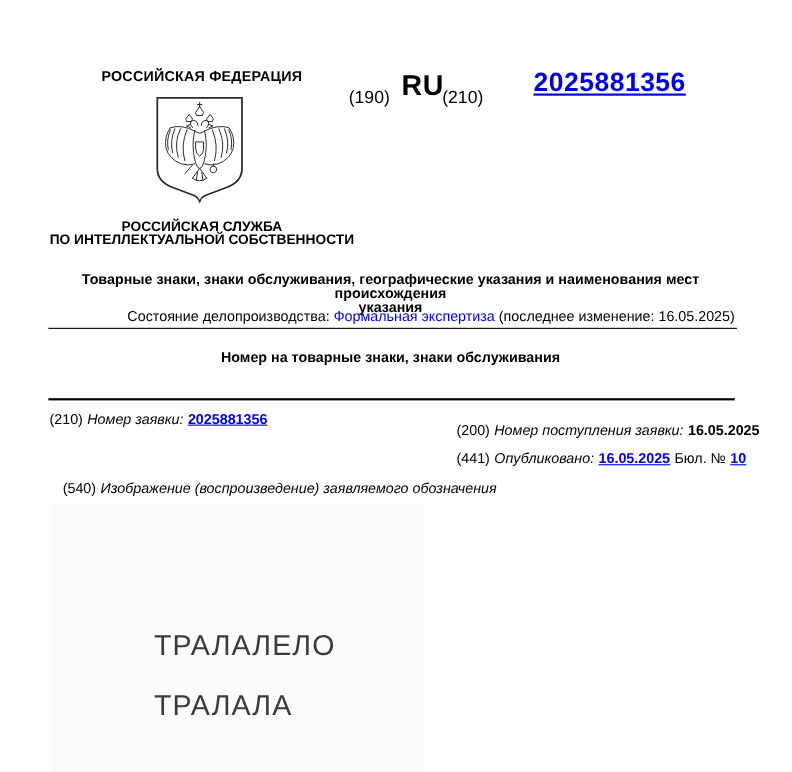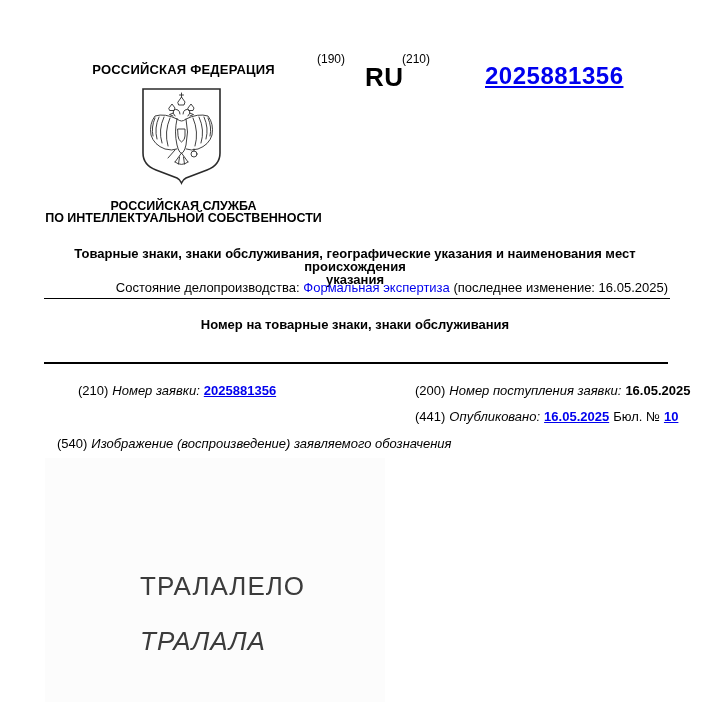--- a/index.html
+++ b/index.html
@@ -9,21 +9,21 @@
     color:#000;
     -webkit-font-smoothing:antialiased;
   }
   .page{position:relative;width:720px;height:702px;background:#fff;overflow:hidden;}
 
   
   .country-label{
     position:absolute;left:57px;top:62px;width:253px;
     text-align:center;font-size:13px;font-weight:bold;letter-spacing:0.2px;
   }
-  .code-small{position:absolute;top:52px;font-size:12px;color:#000;}
+  .code-small{position:absolute;top:81px;font-size:16px;color:#000;}
   .code-190{left:317px;}
   .code-210{left:402px;}
   .country-code{
     position:absolute;left:365px;top:62px;
     font-size:26px;font-weight:bold;letter-spacing:0.5px;
   }
   .app-number-header{
     position:absolute;left:485px;top:62px;
     font-size:24px;font-weight:bold;letter-spacing:0.5px;
     color:#0000ee;text-decoration:underline;cursor:pointer;
@@ -55,40 +55,40 @@
     text-align:center;font-size:13px;font-weight:bold;
   }
 
   .divider{
     position:absolute;left:44px;top:362px;width:624px;height:0;
     border-top:2px solid #000;
   }
 
   
   .field{position:absolute;font-size:13px;white-space:nowrap;}
-  .f210{left:45px;top:383px;margin-left:33px;}
+  .f210{left:45px;top:373px;}
   .f200{left:415px;top:383px;}
   .f441{left:415px;top:409px;}
   .f540{left:45px;top:436px;margin-left:12px;}
   .fcode{margin-right:4px;}
   .flabel{font-style:italic;margin-right:4px;}
   .fvalue-bold{font-weight:bold;}
   .fmid{margin:0 4px;}
 
   
   .mark-block{
     position:absolute;left:45px;top:458px;width:340px;height:244px;
     background:#fcfcfc;
   }
   .mark-line{
     position:absolute;left:95px;
     font-size:26px;font-weight:500;letter-spacing:1px;color:#3b3b3b;
   }
   .mark-line1{top:113px;}
-  .mark-line2{top:168px;font-style:italic;}
+  .mark-line2{top:168px;}
 </style>
 </head>
 <body>
 
 <div class="page">
 
   <div class="country-label">РОССИЙСКАЯ ФЕДЕРАЦИЯ</div>
   <div class="code-small code-190">(190)</div>
   <div class="country-code">RU</div>
   <div class="code-small code-210">(210)</div>

